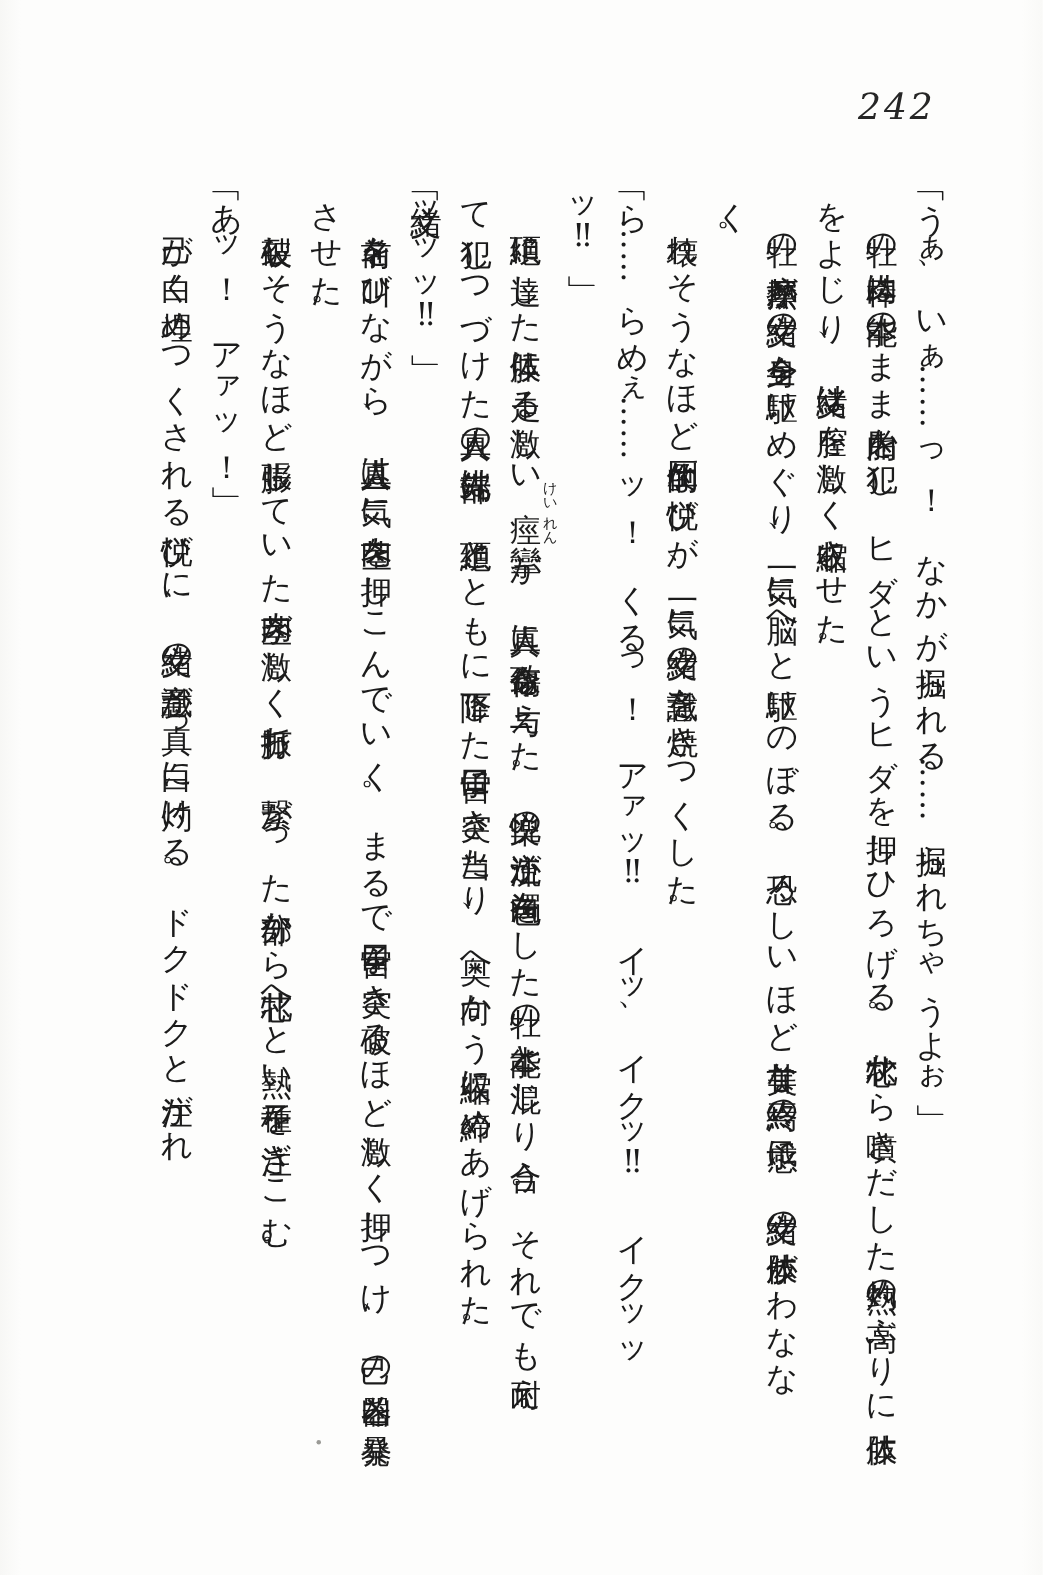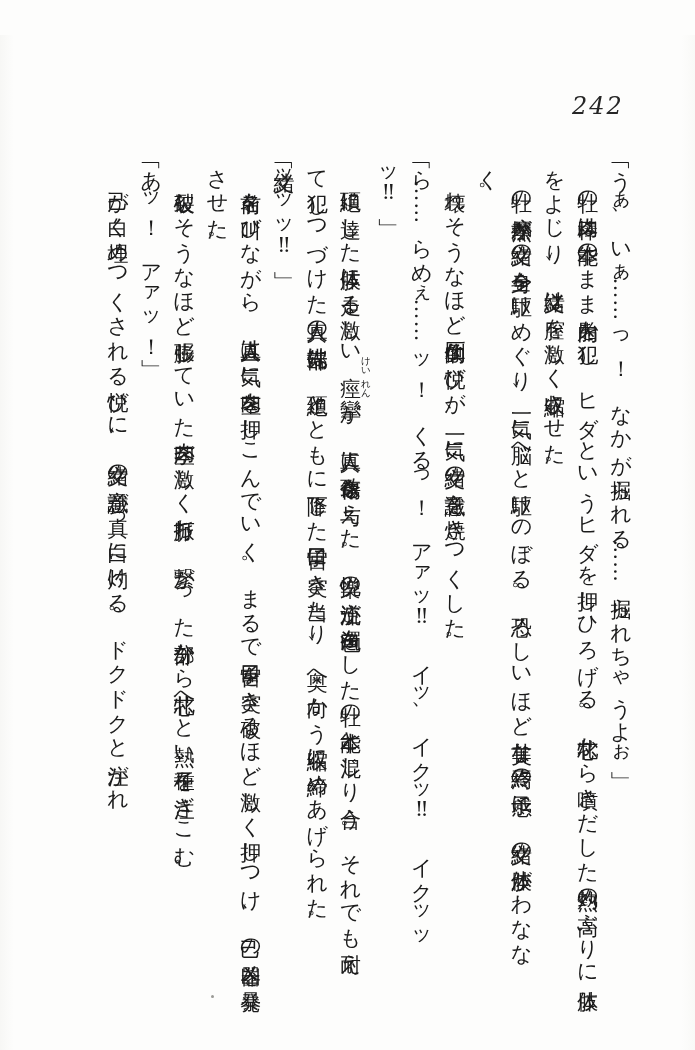--- a/index.html
+++ b/index.html
@@ -10,21 +10,20 @@
     width: 695px;
     height: 1050px;
     position: relative;
     overflow: hidden;
     background: #fdfdfc;
   }
   .scan-page {
     position: absolute;
     inset: 0;
     background: linear-gradient(90deg, #f7f7f5 0%, #fdfdfc 2%, #fdfdfc 98%, #f9f9f7 100%);
-    margin-top: 35px;
   }
   .folio {
     position: absolute;
     top: 57px;
     left: 572px;
     font-family: "DejaVu Serif", "Liberation Serif", serif;
     font-style: italic;
     font-size: 24px;
     letter-spacing: 2px;
     color: #262626;

